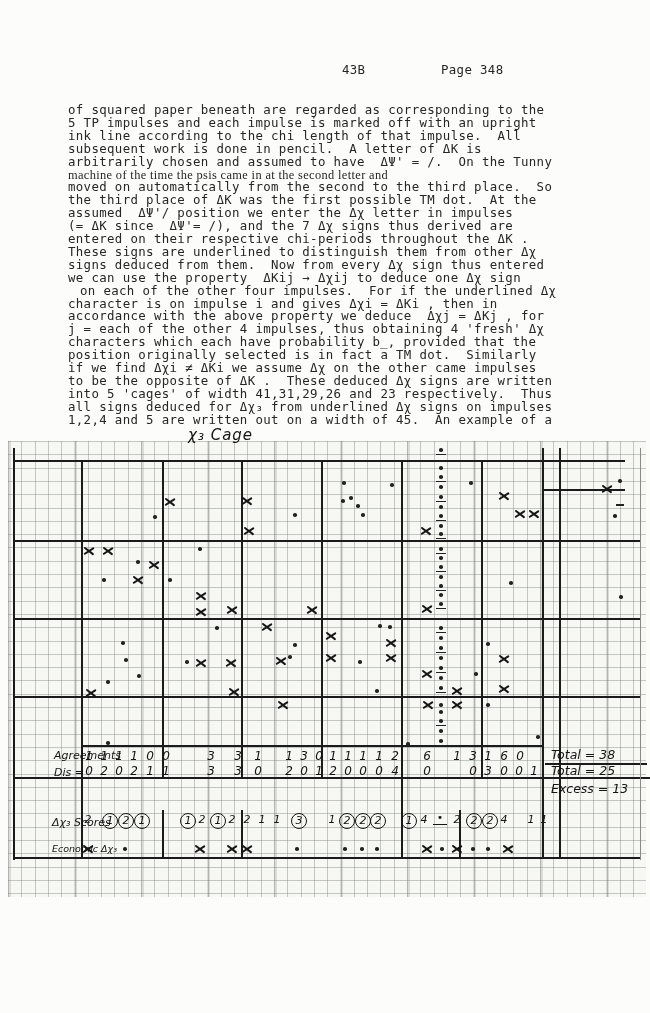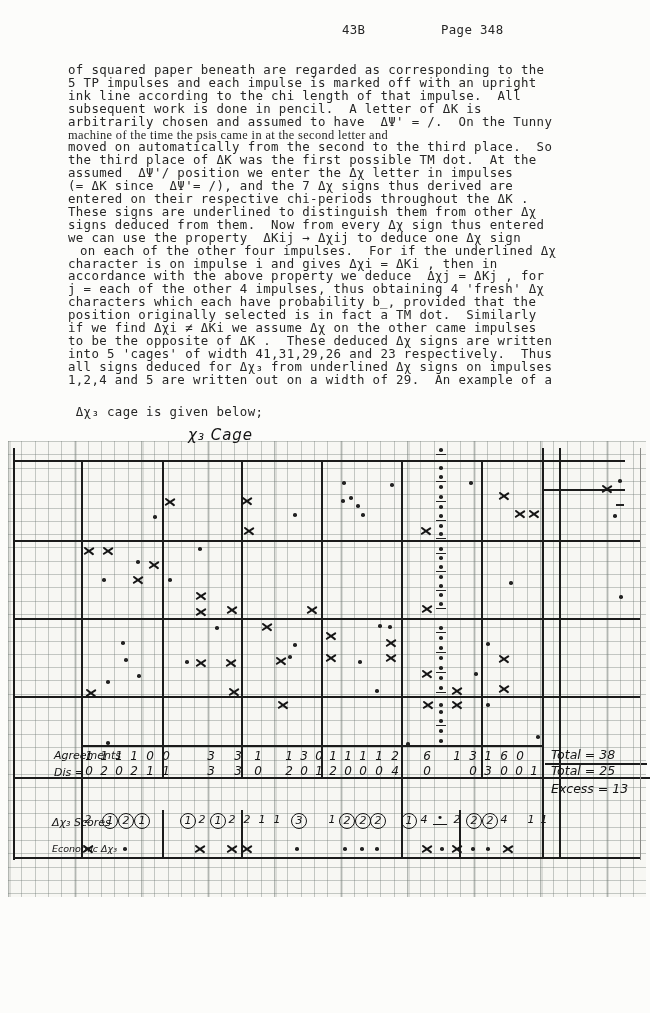--- a/index.html
+++ b/index.html
@@ -2,21 +2,21 @@
 <html><head>
 <meta charset="utf-8">
 <style>
   html,body{margin:0;padding:0;background:#e8e8e4;}
   .page{
     position:relative; width:650px; height:1013px; margin:0 auto;
     background:#fcfcfa; overflow:hidden;
     font-family:"DejaVu Sans", sans-serif; color:#1e1e1e;
   }
   
-  .type{font-family:"DejaVu Sans Mono", monospace; font-size:12.4px; letter-spacing:.35px; color:#262626; white-space:pre;}
+  .type{font-family:"DejaVu Sans Mono", monospace; font-size:12.4px; letter-spacing:.35px; color:#262626; white-space:pre;margin-top:40px;}
   .hdr-item{position:absolute;}
   .tline{position:absolute; left:0; height:12.9px; line-height:12.9px;}
   
   .paper{
     position:absolute; left:8px; top:441px; width:638px; height:456px;
     background-color:#f7f7f3;
     background-image:
       repeating-linear-gradient(to right,  rgba(110,120,115,.38) 0 1px, transparent 1px 13.3px),
       repeating-linear-gradient(to bottom, rgba(110,120,115,.38) 0 1px, transparent 1px 13.3px),
       repeating-linear-gradient(to right,  rgba(120,126,120,.22) 0 3px, transparent 3px 66.5px);
@@ -69,21 +69,21 @@
       <div class="tline type" style="left: 80px; top: 244.6px;">on each of the other four impulses.  For if the underlined Δχ</div>
       <div class="tline type" style="left: 68px; top: 257.5px;">character is on impulse i and gives Δχi = ΔKi , then in</div>
       <div class="tline type" style="left: 68px; top: 270.4px;">accordance with the above property we deduce  Δχj = ΔKj , for</div>
       <div class="tline type" style="left: 68px; top: 283.3px;">j = each of the other 4 impulses, thus obtaining 4 'fresh' Δχ</div>
       <div class="tline type" style="left: 68px; top: 296.2px;">characters which each have probability b̲, provided that the</div>
       <div class="tline type" style="left: 68px; top: 309.1px;">position originally selected is in fact a TM dot.  Similarly</div>
       <div class="tline type" style="left: 68px; top: 322px;">if we find Δχi ≠ ΔKi we assume Δχ on the other came impulses</div>
       <div class="tline type" style="left: 68px; top: 334.9px;">to be the opposite of ΔK .  These deduced Δχ signs are written</div>
       <div class="tline type" style="left: 68px; top: 347.8px;">into 5 'cages' of width 41,31,29,26 and 23 respectively.  Thus</div>
       <div class="tline type" style="left: 68px; top: 360.7px;">all signs deduced for Δχ₃ from underlined Δχ signs on impulses</div>
-      <div class="tline type" style="left: 68px; top: 373.6px;">1,2,4 and 5 are written out on a width of 29.  An example of a</div>
+      <div class="tline type" style="left: 68px; top: 373.6px;">1,2,4 and 5 are written out on a width of 45.  An example of a</div>
       <div class="tline type" style="left: 68px; top: 406px;"> Δχ₃ cage is given below;</div>
     </div>
 
   <div class="paper"></div>
   <div id="cage">
     <div class="title hand" style="left: 188px; top: 426px;">χ₃ Cage</div>
   <div class="hline" style="left: 14px; top: 459.8px; width: 611px;"></div>
       <div class="hline" style="left: 543px; top: 488.8px; width: 82px;"></div>
       <div class="hline" style="left: 14px; top: 539.8px; width: 626px;"></div>
       <div class="hline" style="left: 14px; top: 617.8px; width: 626px;"></div>

